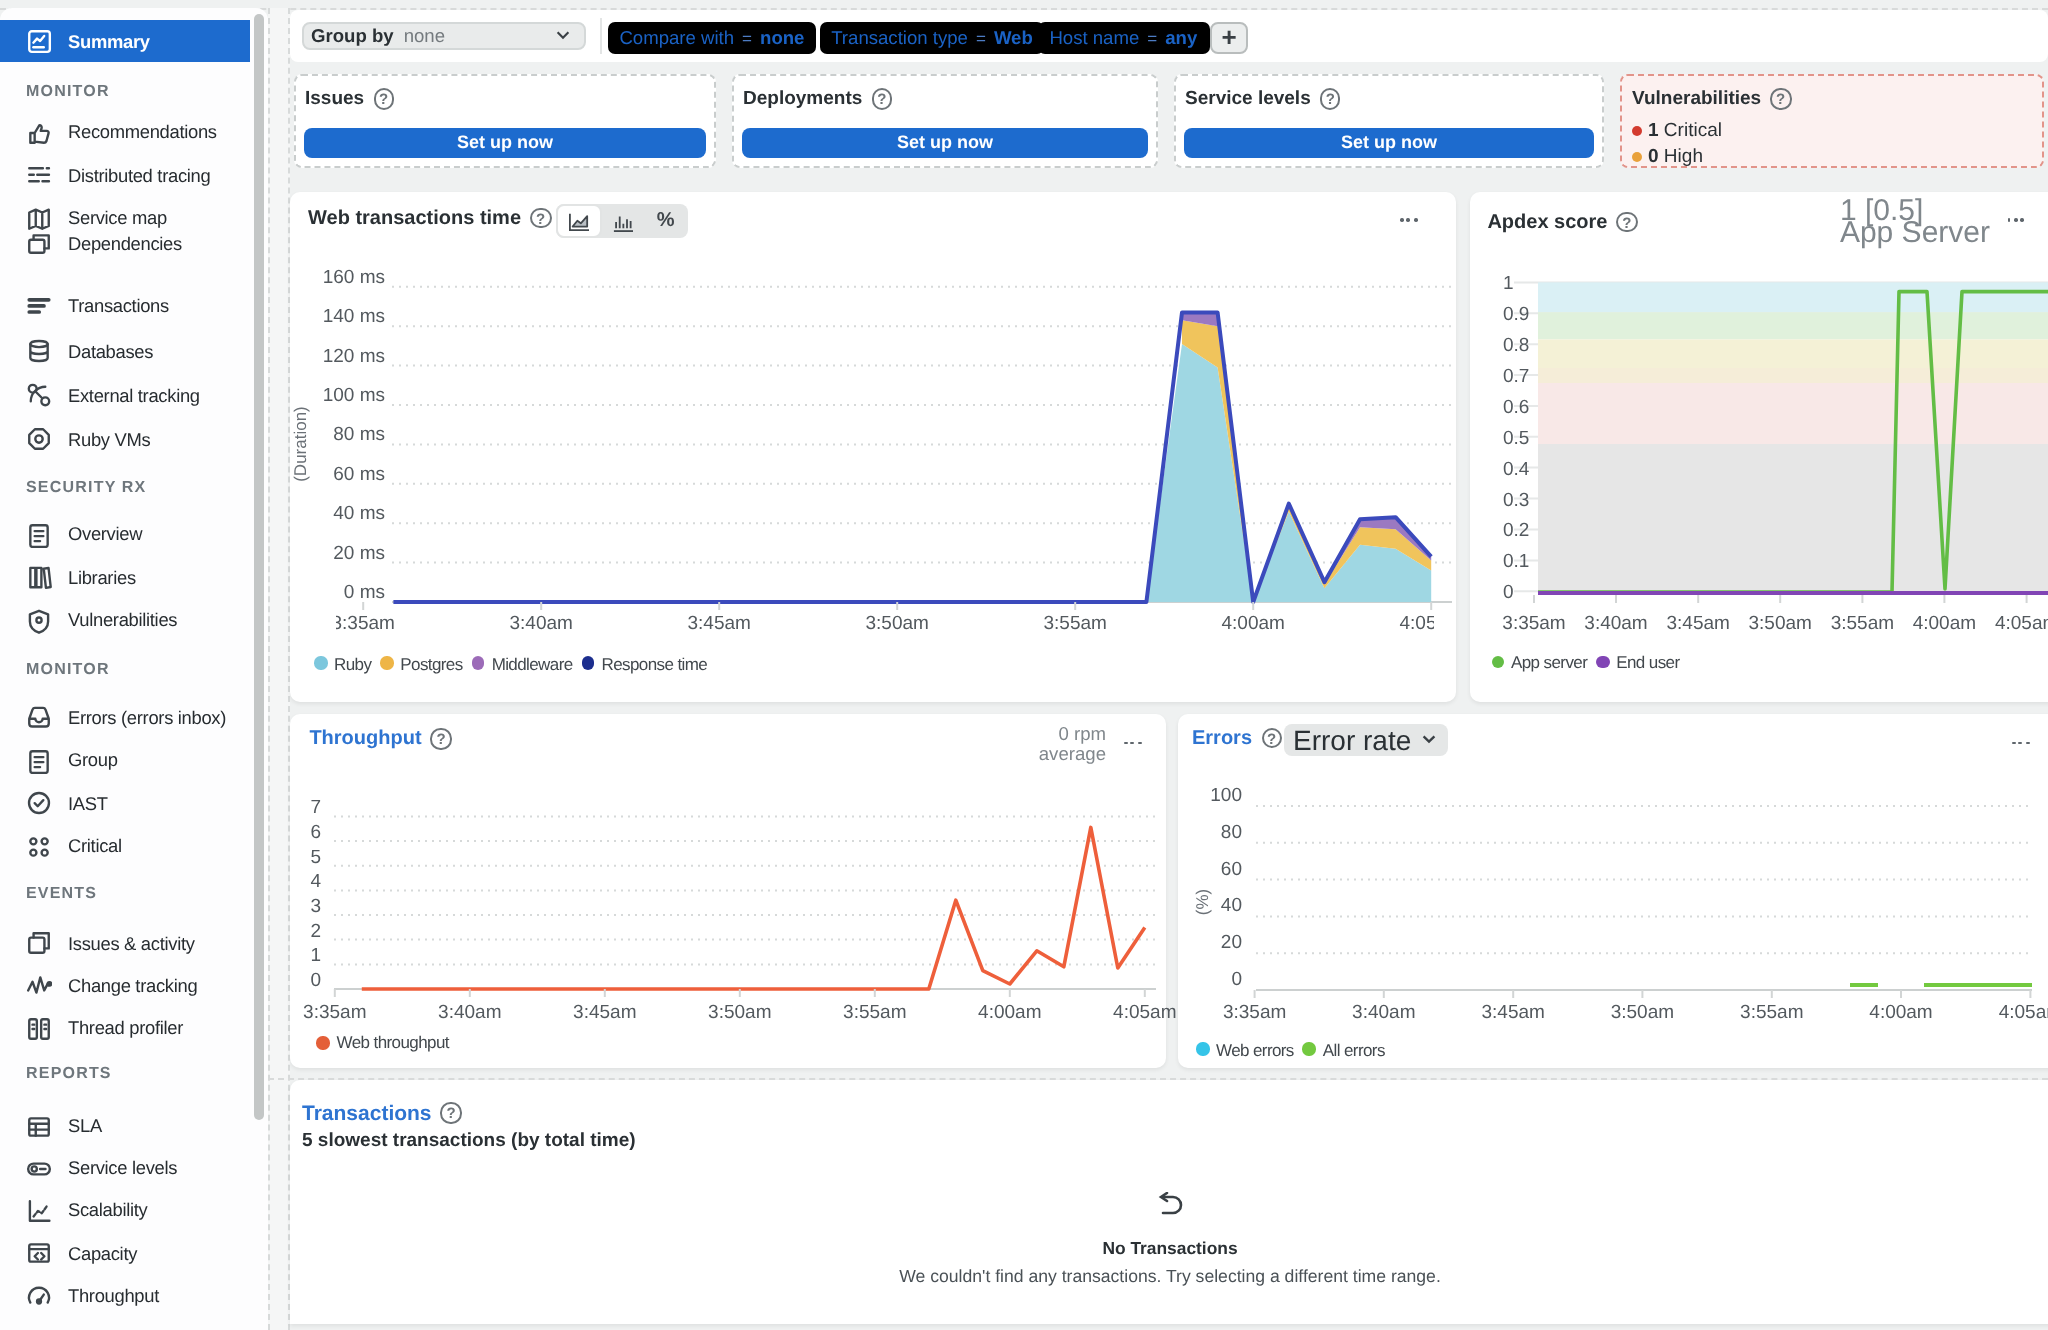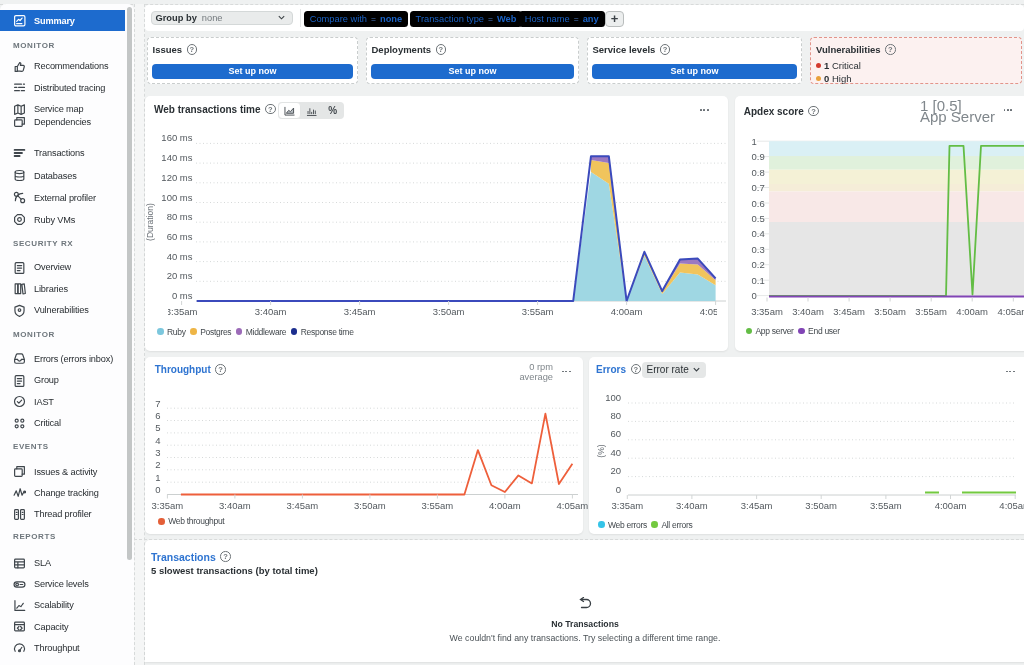--- a/index.html
+++ b/index.html
@@ -43,21 +43,21 @@
 .dots { position:absolute; display:flex; gap:1.8px; }
 .dots i { width:1.7px; height:1.7px; background:#5f666c; border-radius:50%; }
 .toggle { position:absolute; left:132.5px; top:6.5px; width:66px; height:17px; background:#e4e6e6;
   border-radius:4px; display:flex; }
 .tseg { flex:1; display:flex; align-items:center; justify-content:center; font-size:10px; color:#3a4045; }
 .tseg.on { background:#fff; border:1px solid #e2e4e4; border-radius:4px; }
 .legend { position:absolute; display:flex; align-items:center; font-size:8.5px; letter-spacing:-0.3px; color:#42484d; }
 .ldot { width:6.5px; height:6.5px; border-radius:50%; margin-right:3.5px; }
 .lgap { margin-left:4.5px; }
 .err-pill { position:absolute; left:52.5px; top:4.5px; height:16px; background:#e5e7e7; border-radius:4px;
-  font-size:10px; color:#2a3034; display:flex; align-items:center; padding:0 5px; white-space:nowrap; }
+  font-size:14px; color:#2a3034; display:flex; align-items:center; padding:0 5px; white-space:nowrap; }
 </style></head>
 <body>
 <div class="dash-top"></div>
 <div class="sidebar">
 <div class="sb-sel" style="top:6px">
       <span class="sb-ic">
         <svg width="13" height="13" viewBox="0 0 12 12" fill="none" stroke="#ffffff" stroke-width="1.1" stroke-linecap="round" stroke-linejoin="round">
           <rect x="1.5" y="1.5" width="9.5" height="9.5" rx="1.2"></rect>
           <path d="M3.4 6.8l1.7-1.9 1.4 1.1 1.9-2.3"></path>
           <path d="M3.4 8.9h4.8"></path>
@@ -117,21 +117,21 @@
       <span>Databases</span>
     </div>
 <div class="sb-item" style="top:183.2px">
       <span class="sb-ic">
         <svg width="13" height="13" viewBox="0 0 12 12" fill="none" stroke="#3f464c" stroke-width="1.1" stroke-linecap="round" stroke-linejoin="round">
           <circle cx="3.1" cy="3.1" r="1.8"></circle>
           <circle cx="8.9" cy="8.9" r="1.8"></circle>
           <path d="M4.5 4.5l3 3M8.9 2.2a6.7 6.7 0 0 0-6.7 6.7"></path>
         </svg>
       </span>
-      <span>External profiler</span>
+      <span>External tracking</span>
     </div>
 <div class="sb-item" style="top:204.8px">
       <span class="sb-ic">
         <svg width="13" height="13" viewBox="0 0 12 12" fill="none" stroke="#3f464c" stroke-width="1.1" stroke-linecap="round" stroke-linejoin="round">
           <path d="M4.1 1.5h3.8l2.6 2.6v3.8l-2.6 2.6H4.1L1.5 7.9V4.1z"></path>
           <circle cx="6" cy="6" r="1.7"></circle>
         </svg>
       </span>
       <span>Ruby VMs</span>
     </div>

